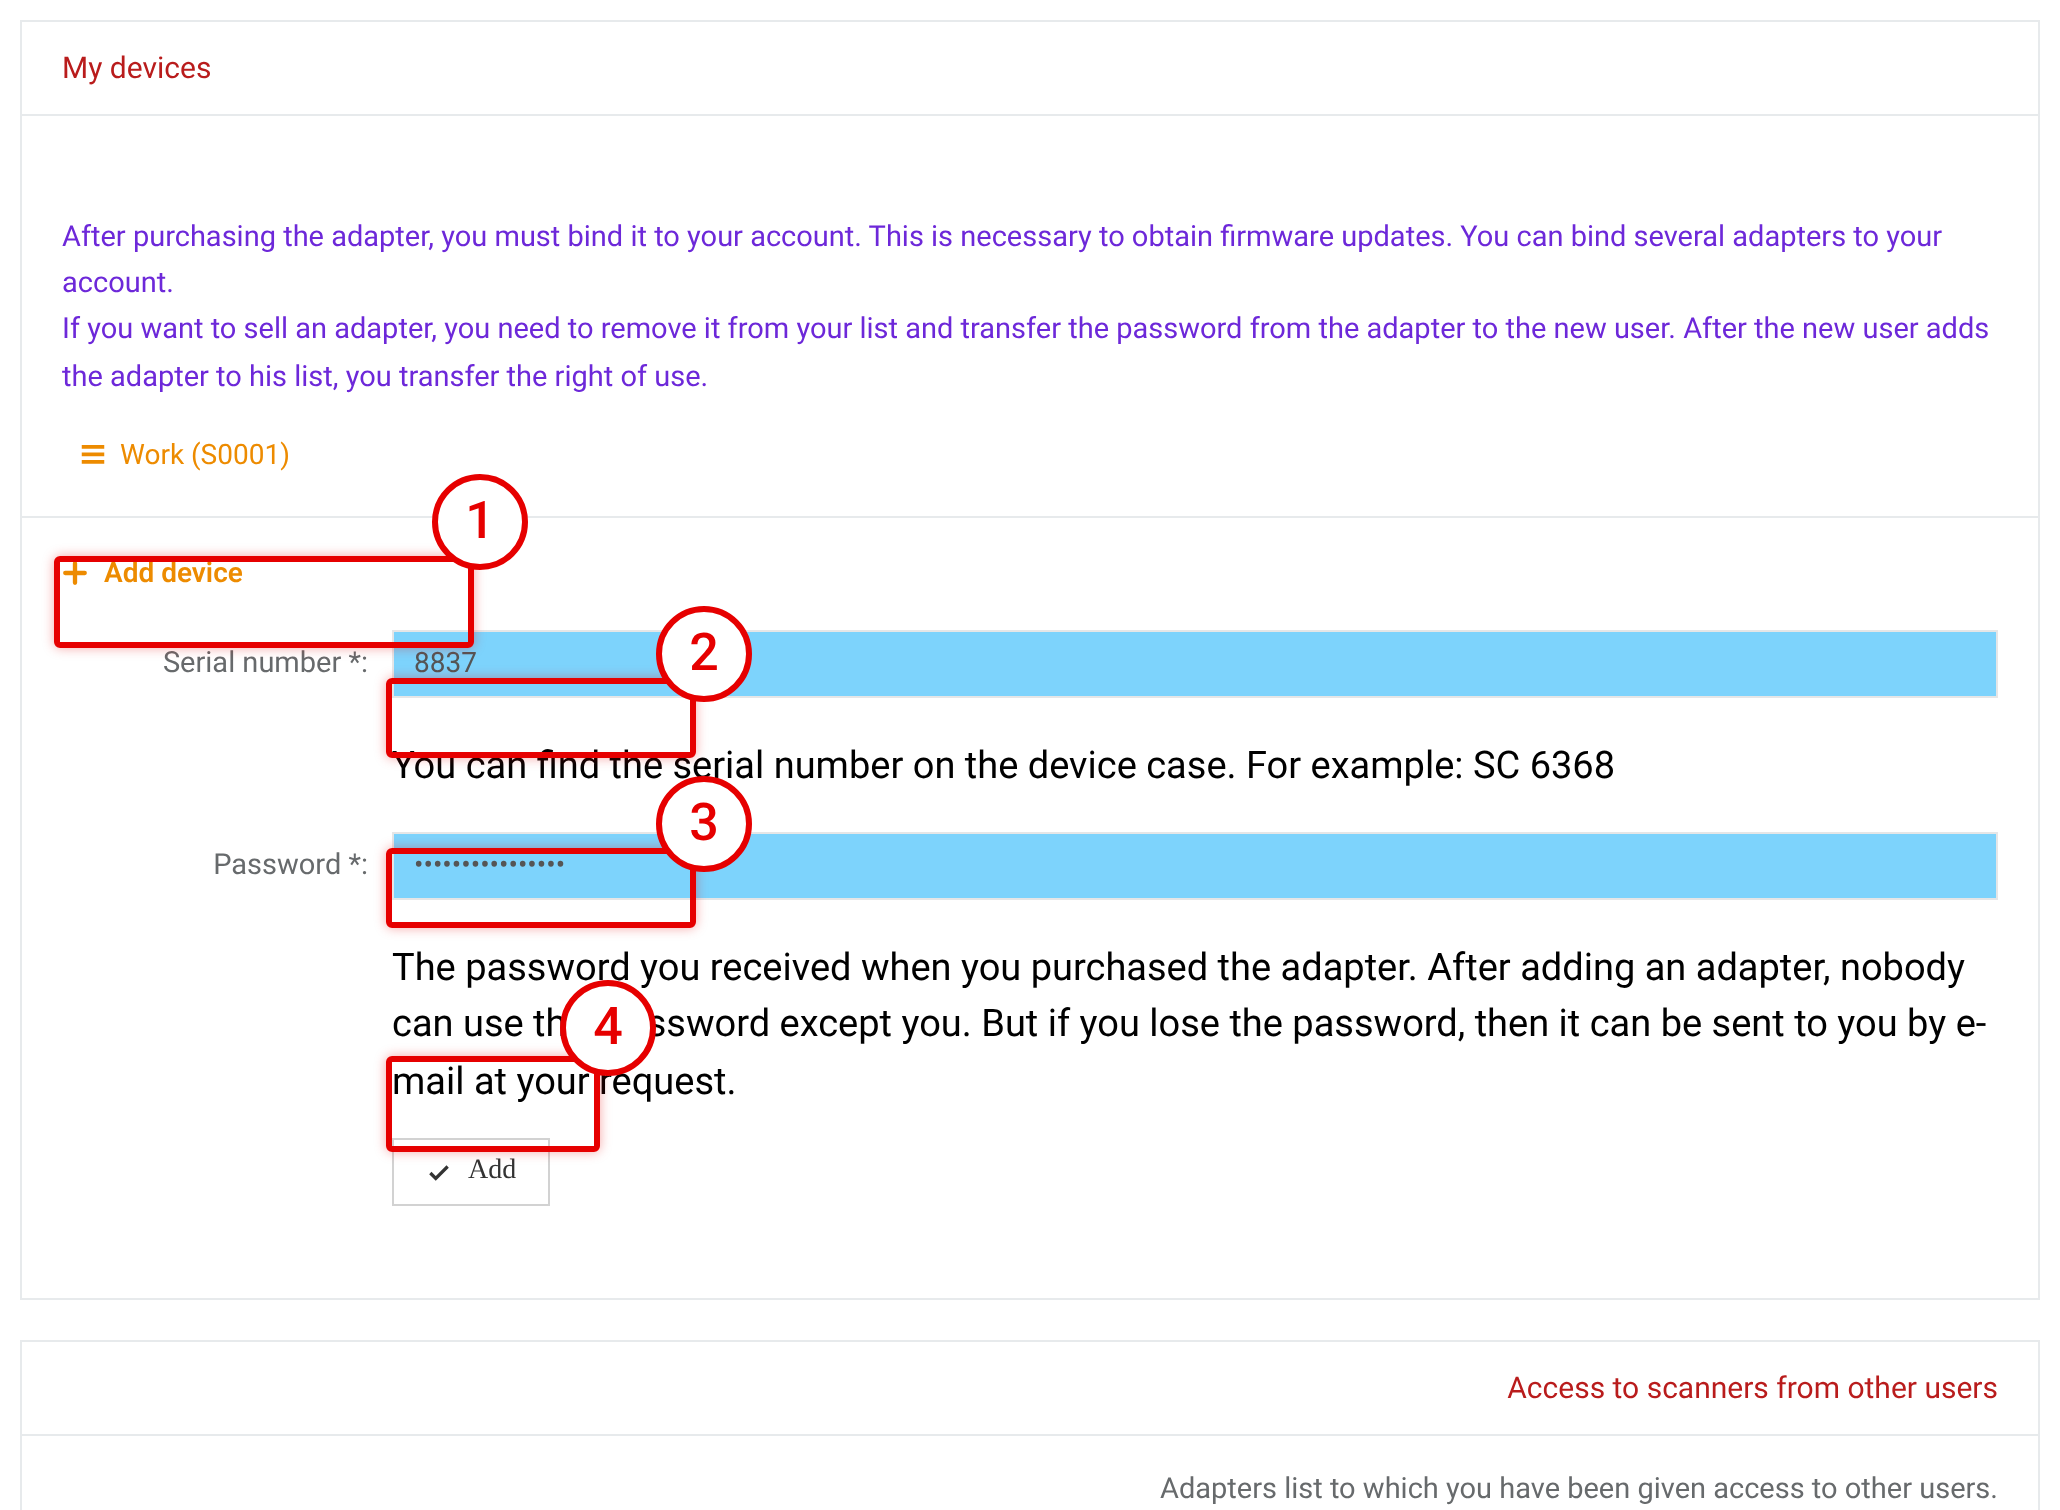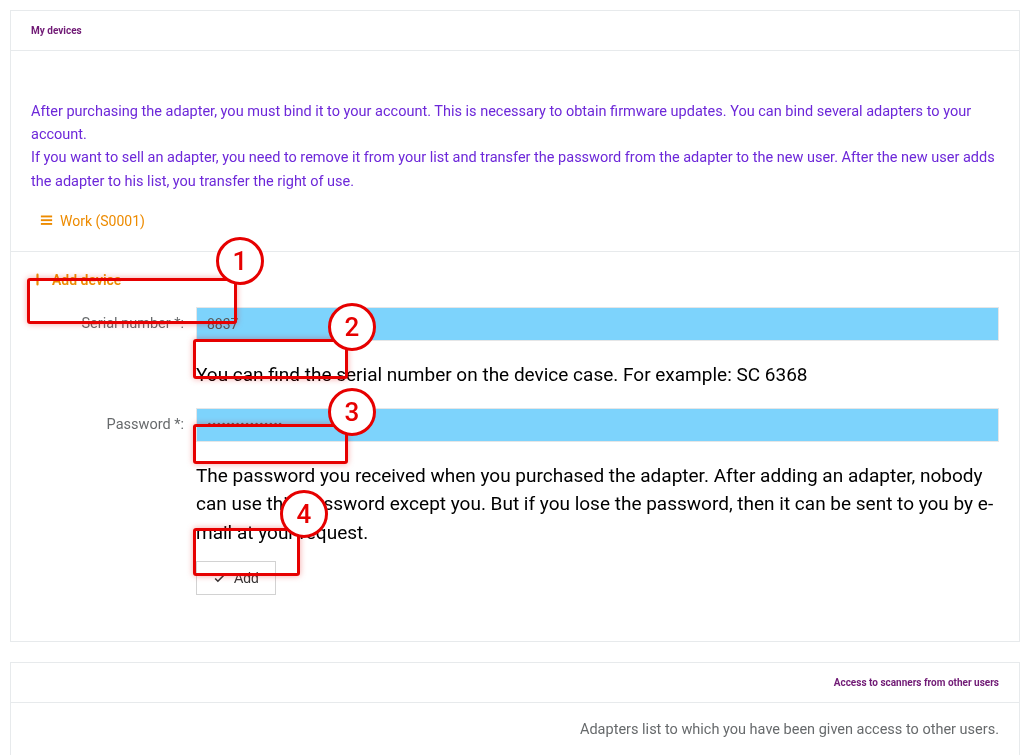--- a/index.html
+++ b/index.html
@@ -12,23 +12,23 @@
       font-size: 14px;
       position: relative;
     }
     .panel {
       border: 1px solid #e7eaec;
       margin: 10px 10px 0 10px;
       background: #fff;
     }
     .panel-header {
       padding: 14px 20px;
-      font-size: 10px;
-      font-weight: 700;
-      color: #701a75;
+      font-size: 15px;
+      font-weight: 400;
+      color: #b91c1c;
       border-bottom: 1px solid #e7eaec;
     }
     .panel-body {
       padding: 18px 20px 20px 20px;
     }
     .intro-text {
       font-size: 14.5px;
       line-height: 1.6;
       color: #6d28d9;
       margin-bottom: 14px;
@@ -99,21 +99,21 @@
     .add-button {
       display: inline-flex;
       align-items: center;
       gap: 8px;
       border: 1px solid #d2d2d2;
       background: #fff;
       padding: 8px 16px;
       font-size: 14px;
       color: #333;
       cursor: pointer;
-      font-family: Liberation Sans, sans-serif;
+      font-family: Liberation Serif, serif;
     }
     .add-button svg { width: 13px; height: 13px; }
     
     .hl {
       position: absolute;
       border: 3px solid #e60000;
       border-radius: 3px;
       pointer-events: none;
       box-shadow: 0 0 6px rgba(230,0,0,.35);
     }

